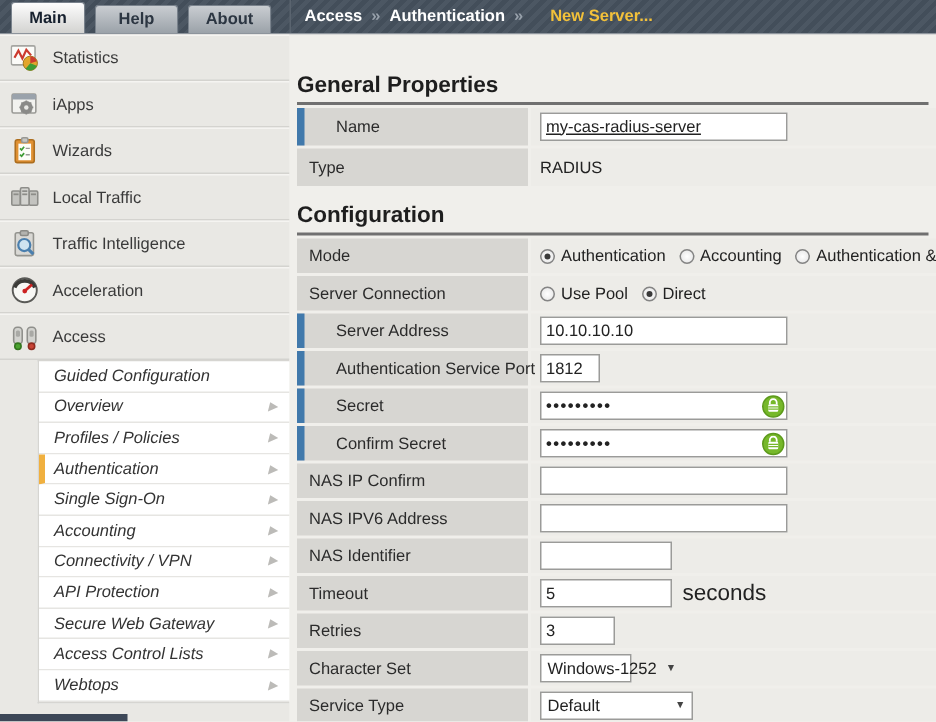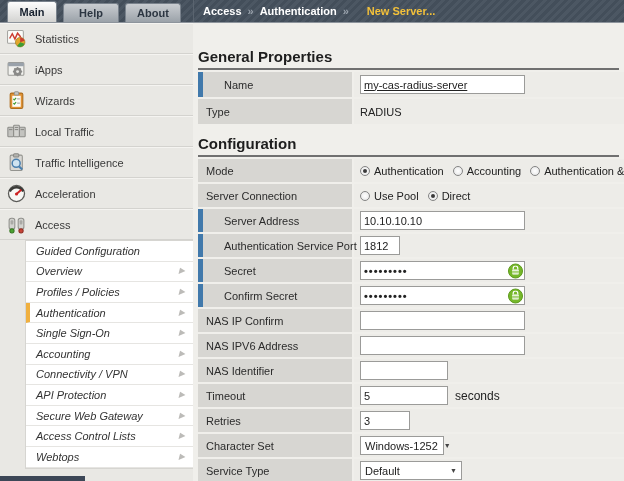--- a/index.html
+++ b/index.html
@@ -92,21 +92,21 @@
     background:radial-gradient(#ffffff,#e3e3e3);position:relative;flex:0 0 10px;box-sizing:border-box;
   }
   .radio.sel::after{
     content:"";position:absolute;left:2px;top:2px;width:4px;height:4px;border-radius:50%;background:#3a3a3a;
   }
   .sel-box{
     height:19px;border:1px solid #9b9b99;background:#fff;display:inline-flex;align-items:center;
     justify-content:space-between;padding:0 4px;font-size:11px;color:#222;box-sizing:border-box;
   }
   .sel-box .caret{font-size:7px;color:#444;margin-left:6px;}
-  .suffix{margin-left:7px;font-size:12px;color:#222;}
+  .suffix{margin-left:7px;font-size:15px;color:#222;}
   .bottom-strip{position:absolute;left:0;bottom:0;width:85px;height:5px;background:#3d4757;}
 </style>
 </head>
 <body>
 
 <div class="screen">
 
   <div class="topbar">
     <div class="tabstrip">
       <div class="tab active">Main</div>
@@ -379,21 +379,21 @@
           </div>
           <div class="frow">
             <div class="fcell-label">Retries</div>
             <div class="fcell-value">
               <input class="txt" type="text" value="3" style="width: 50px;">
             </div>
           </div>
           <div class="frow">
             <div class="fcell-label">Character Set</div>
             <div class="fcell-value">
-              <span class="sel-box" style="width: 84px;">
+              <span class="sel-box" style="width: 61px;">
                 <span>Windows-1252</span>
                 <span class="caret">▼</span>
               </span>
             </div>
           </div>
           <div class="frow">
             <div class="fcell-label">Service Type</div>
             <div class="fcell-value">
               <span class="sel-box" style="width: 102px;">
                 <span>Default</span>

